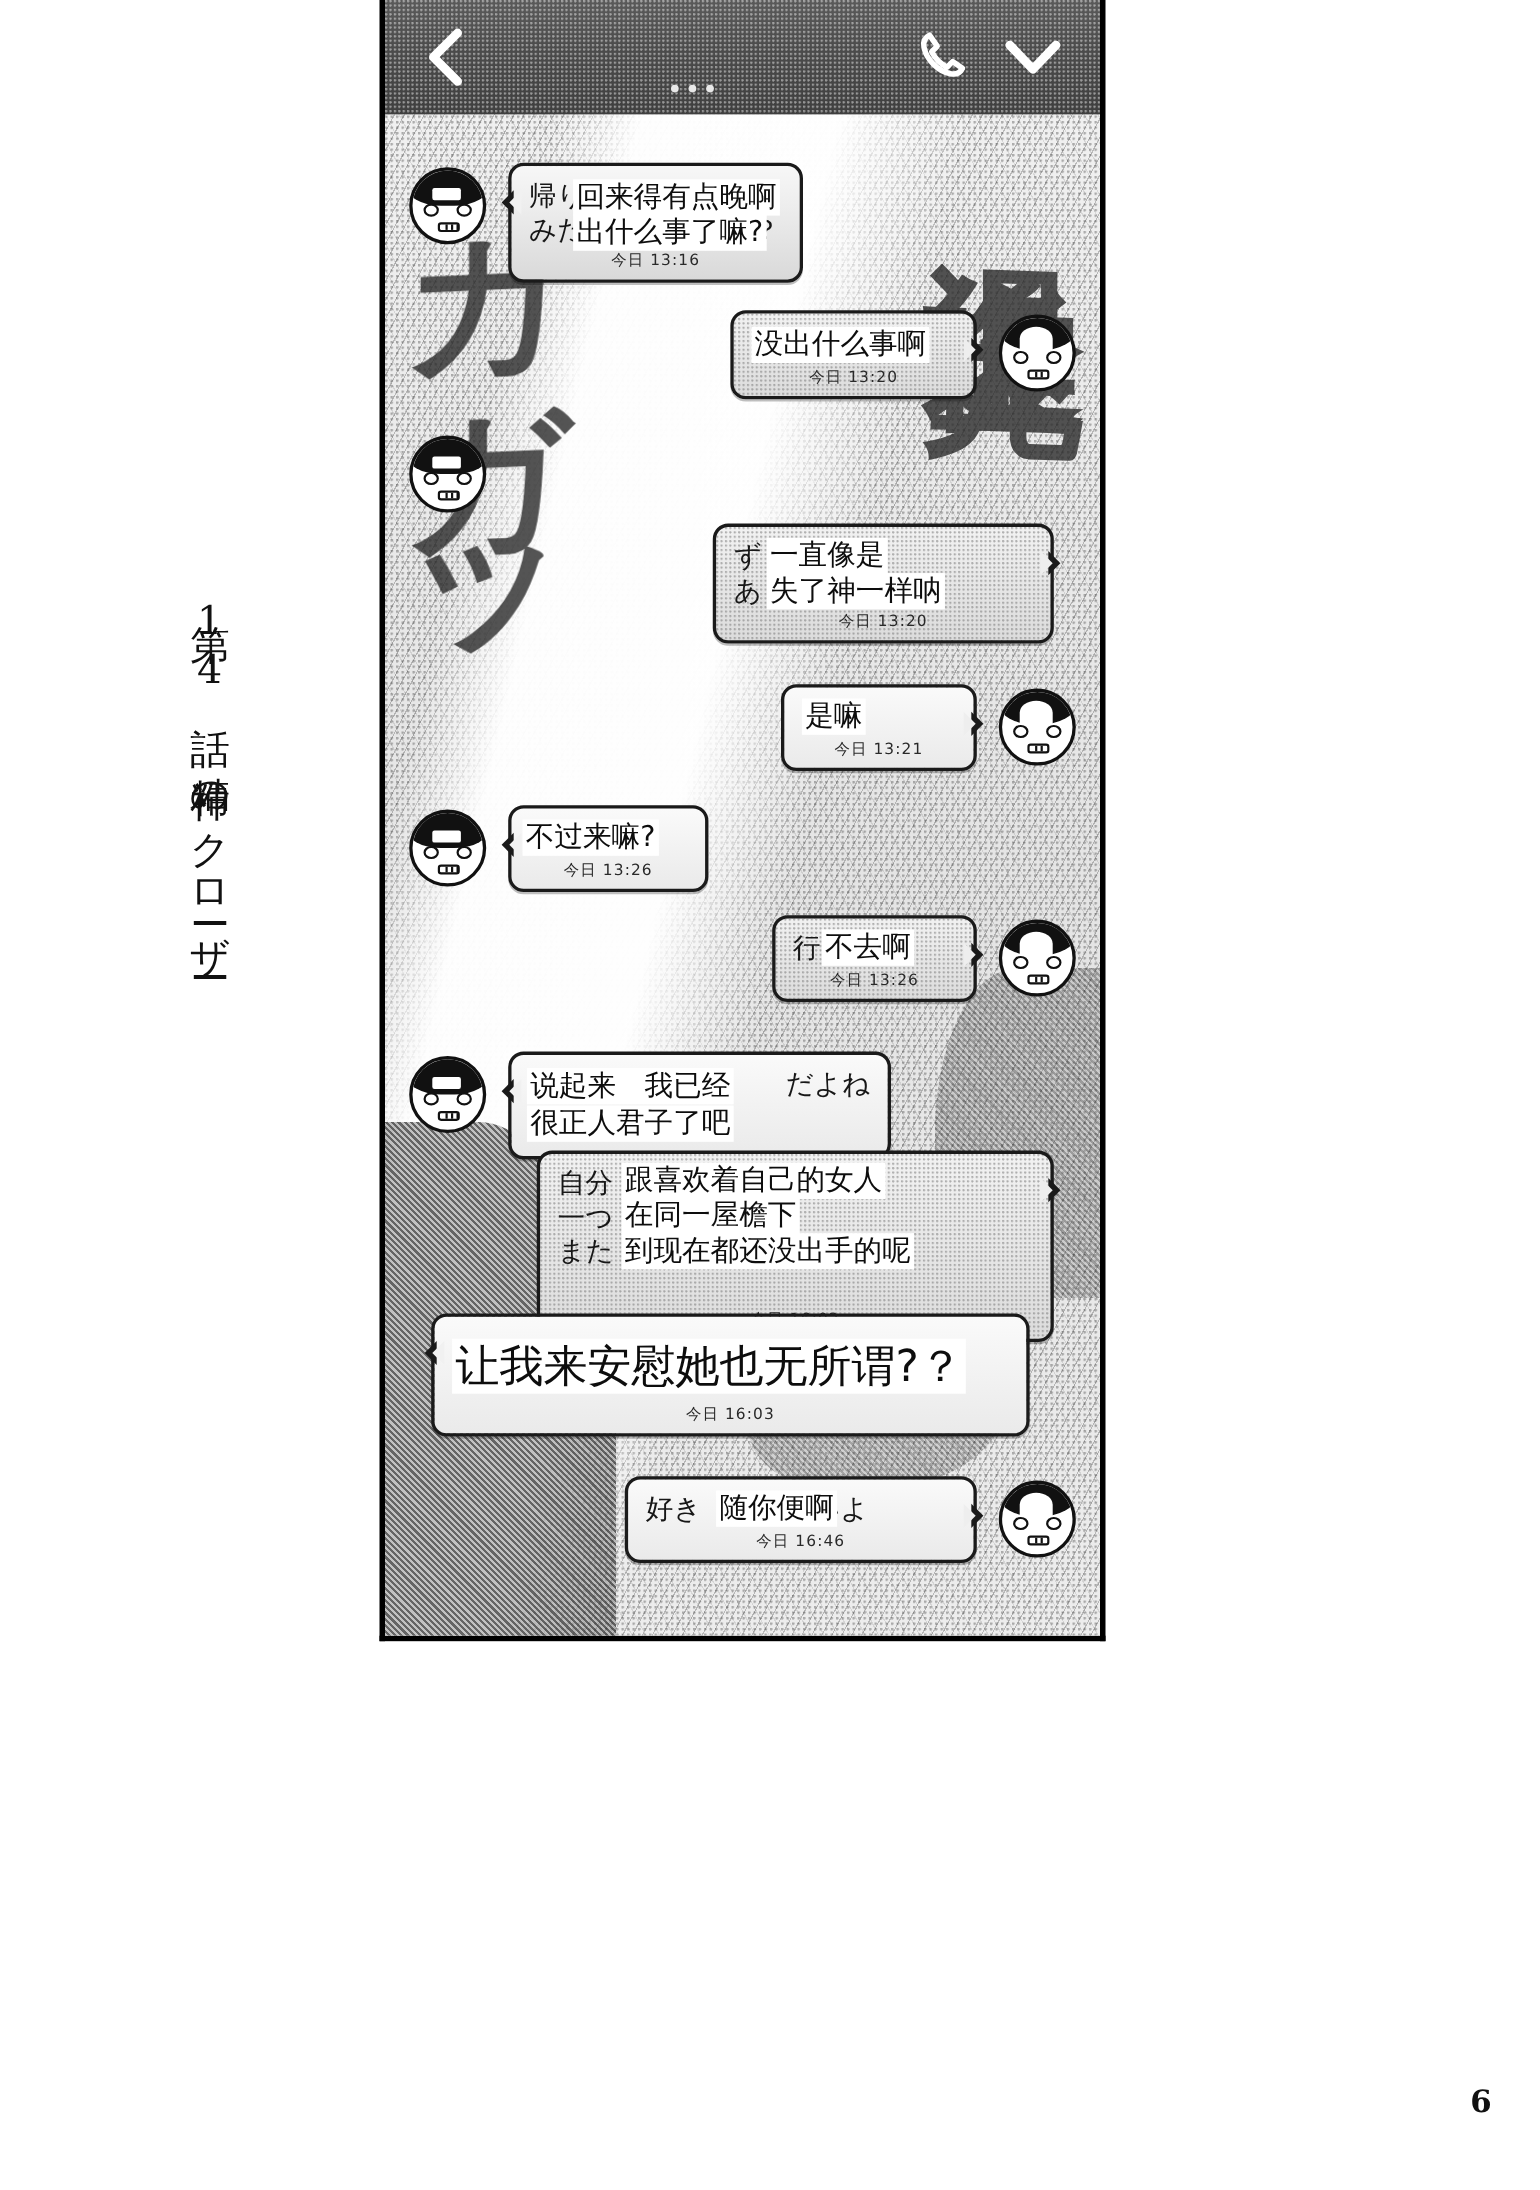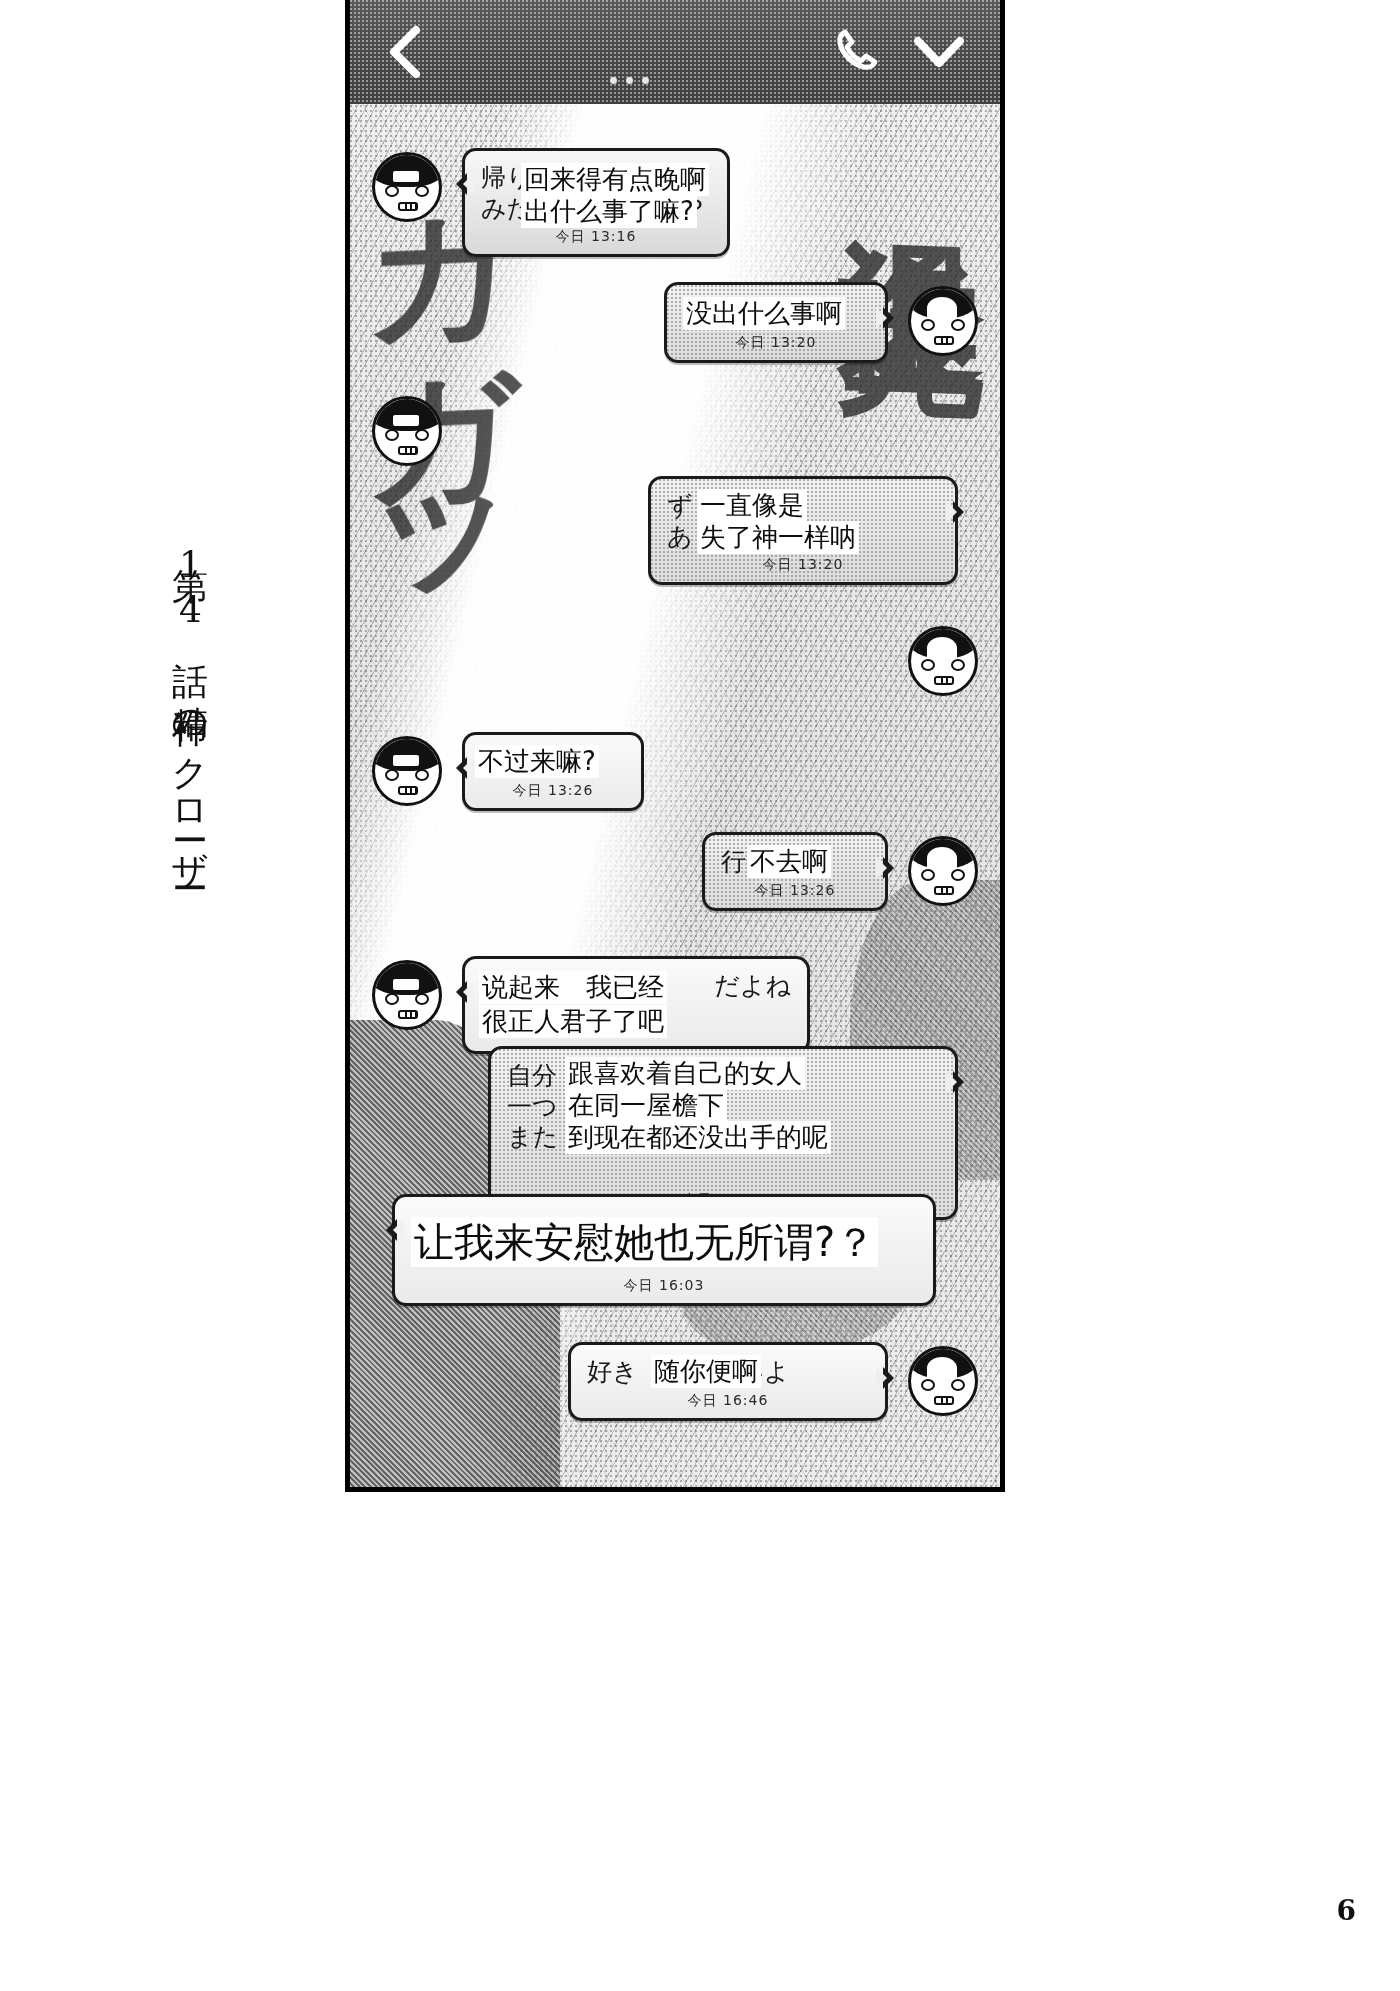--- a/index.html
+++ b/index.html
@@ -347,20 +347,25 @@
         <div class="avatar a-girl">
           <div class="eyes">
               <span class="l"></span>
               <span class="r"></span>
             </div>
           <div class="mouth">
               <i></i>
               <i></i>
             </div>
         </div>
+        <div class="bubble plain" style="width:178px;min-height:66px;">
+          <div class="jp">ん</div>
+          <div class="tl" style="left:16px;top:10px;">是嘛</div>
+          <div class="time">今日 13:21</div>
+        </div>
       </div>
 
       <div class="row left" style="top:628px;">
         <div class="avatar a-boy">
           <div class="eyes">
               <span class="l"></span>
               <span class="r"></span>
             </div>
           <div class="mouth">
               <i></i>

